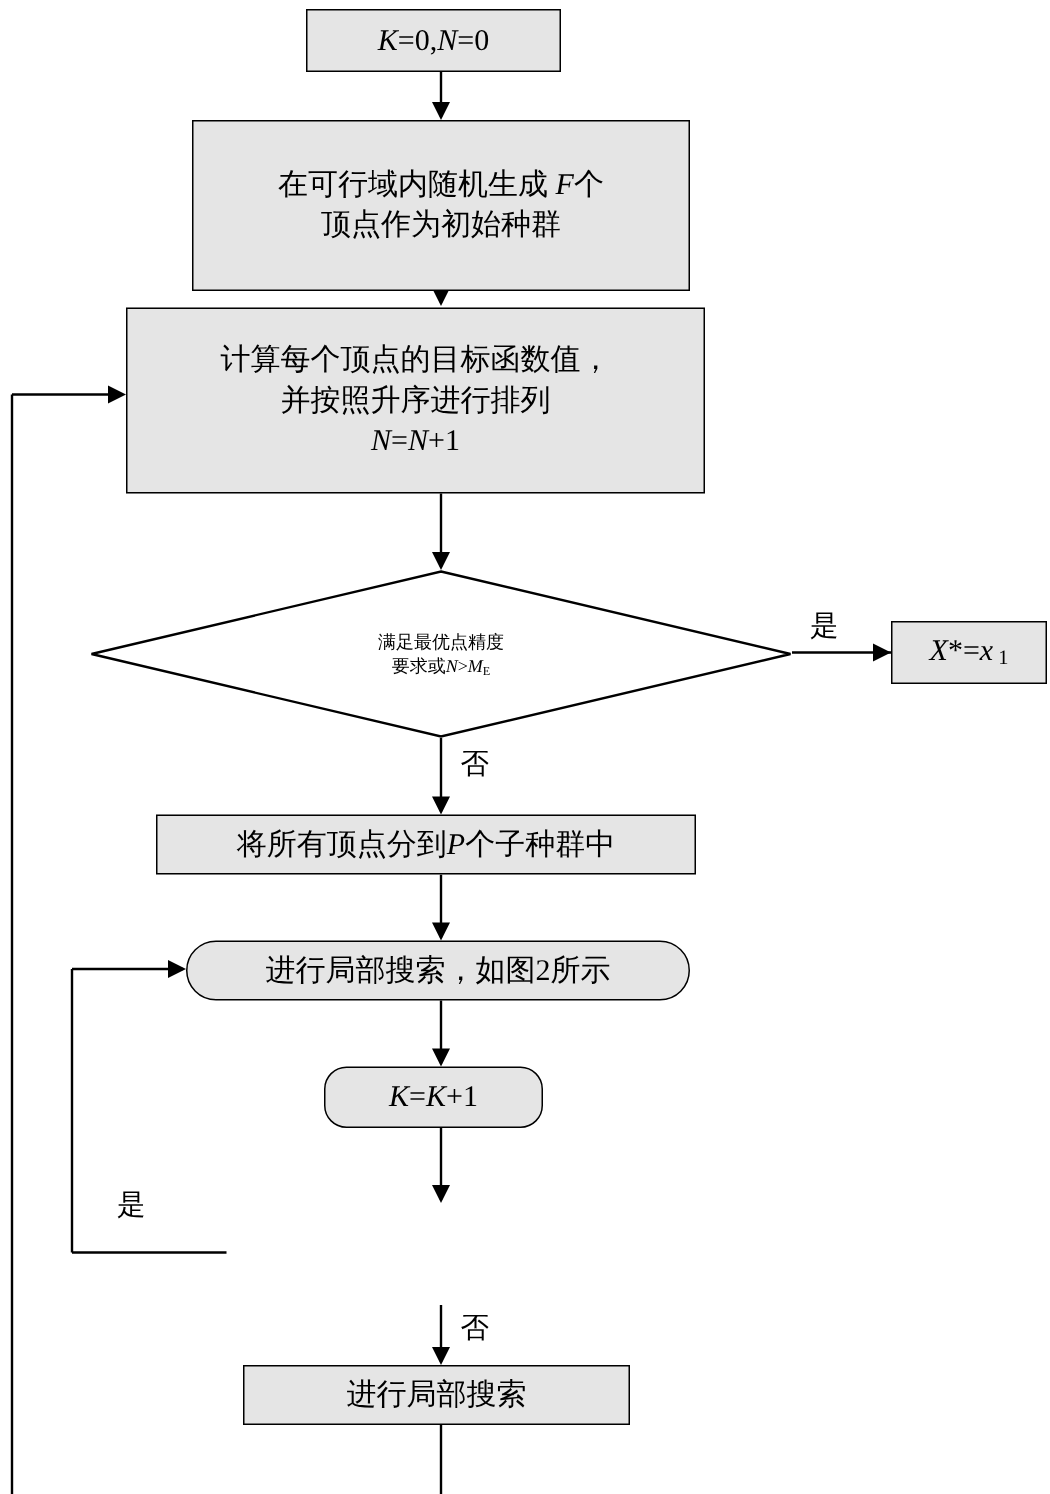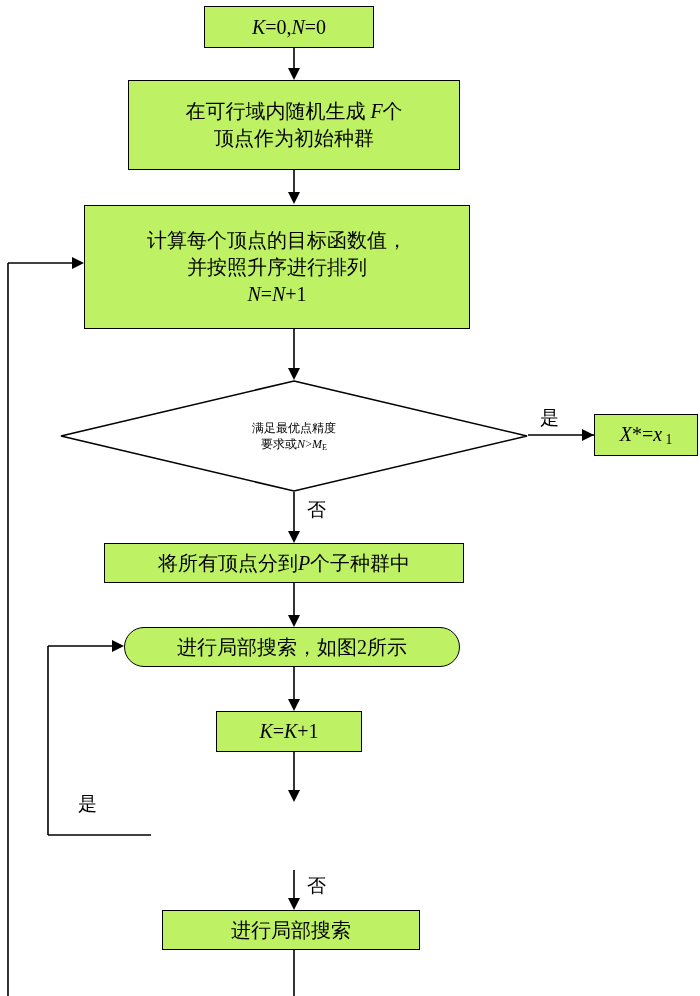--- a/index.html
+++ b/index.html
@@ -12,21 +12,21 @@
     width: 700px;
     height: 996px;
     background: #ffffff;
     font-family: "Liberation Serif", serif;
     color: #000000;
     overflow: hidden;
   }
   .box {
     position: absolute;
     border: 1.5px solid #000;
-    background: #bef264;
+    background: #e5e5e5;
     box-sizing: border-box;
     display: flex;
     align-items: center;
     justify-content: center;
     text-align: center;
     line-height: 1.35;
     font-size: 20px;
   }
   .box .inner {
     width: 100%;
@@ -123,21 +123,21 @@
       <polygon points="294,910 288,898 300,898"></polygon>
       <polygon points="124,646 112,640 112,652"></polygon>
       <polygon points="84,263 72,257 72,269"></polygon>
     </g>
   </svg>
 
   <div class="box" style="left:204px; top:6px; width:170px; height:42px;">
     <span class="inner"><i class="v">K</i>=0,<i class="v">N</i>=0</span>
   </div>
 
-  <div class="box" style="left:128px; top:80px; width:332px; height:90px;">
+  <div class="box" style="left:128px; top:80px; width:332px; height:114px;">
     <span class="inner">在可行域内随机生成 <i class="v">F</i>个<br>顶点作为初始种群</span>
   </div>
 
   <div class="box" style="left:84px; top:205px; width:386px; height:124px;">
     <span class="inner">计算每个顶点的目标函数值，<br>并按照升序进行排列<br><i class="v">N</i>=<i class="v">N</i>+1</span>
   </div>
 
   <div class="diamond-wrap" style="left:60px; top:380px; width:468px; height:112px;">
     <svg width="468" height="112" viewBox="0 0 468 112">
       <polygon points="234,1 467,56 234,111 1,56" fill="#fff" stroke="#000" stroke-width="1.6"></polygon>
@@ -152,21 +152,21 @@
   </div>
 
   <div class="box" style="left:104px; top:543px; width:360px; height:40px;">
     <span class="inner">将所有顶点分到<i class="v">P</i>个子种群中</span>
   </div>
 
   <div class="box" style="left:124px; top:627px; width:336px; height:40px;border-radius:20px;">
     <span class="inner">进行局部搜索，如图2所示</span>
   </div>
 
-  <div class="box" style="left:216px; top:711px; width:146px; height:41px;">
+  <div class="box" style="left:216px; top:711px; width:146px; height:41px;border-radius:15px;">
     <span class="inner"><i class="v">K</i>=<i class="v">K</i>+1</span>
   </div>
 
 
   <div class="box" style="left:162px; top:910px; width:258px; height:40px;">
     <span class="inner">进行局部搜索</span>
   </div>
 
   <div class="edge-label" style="left:540px; top:408px;">是</div>
   <div class="edge-label" style="left:307px; top:500px;">否</div>

